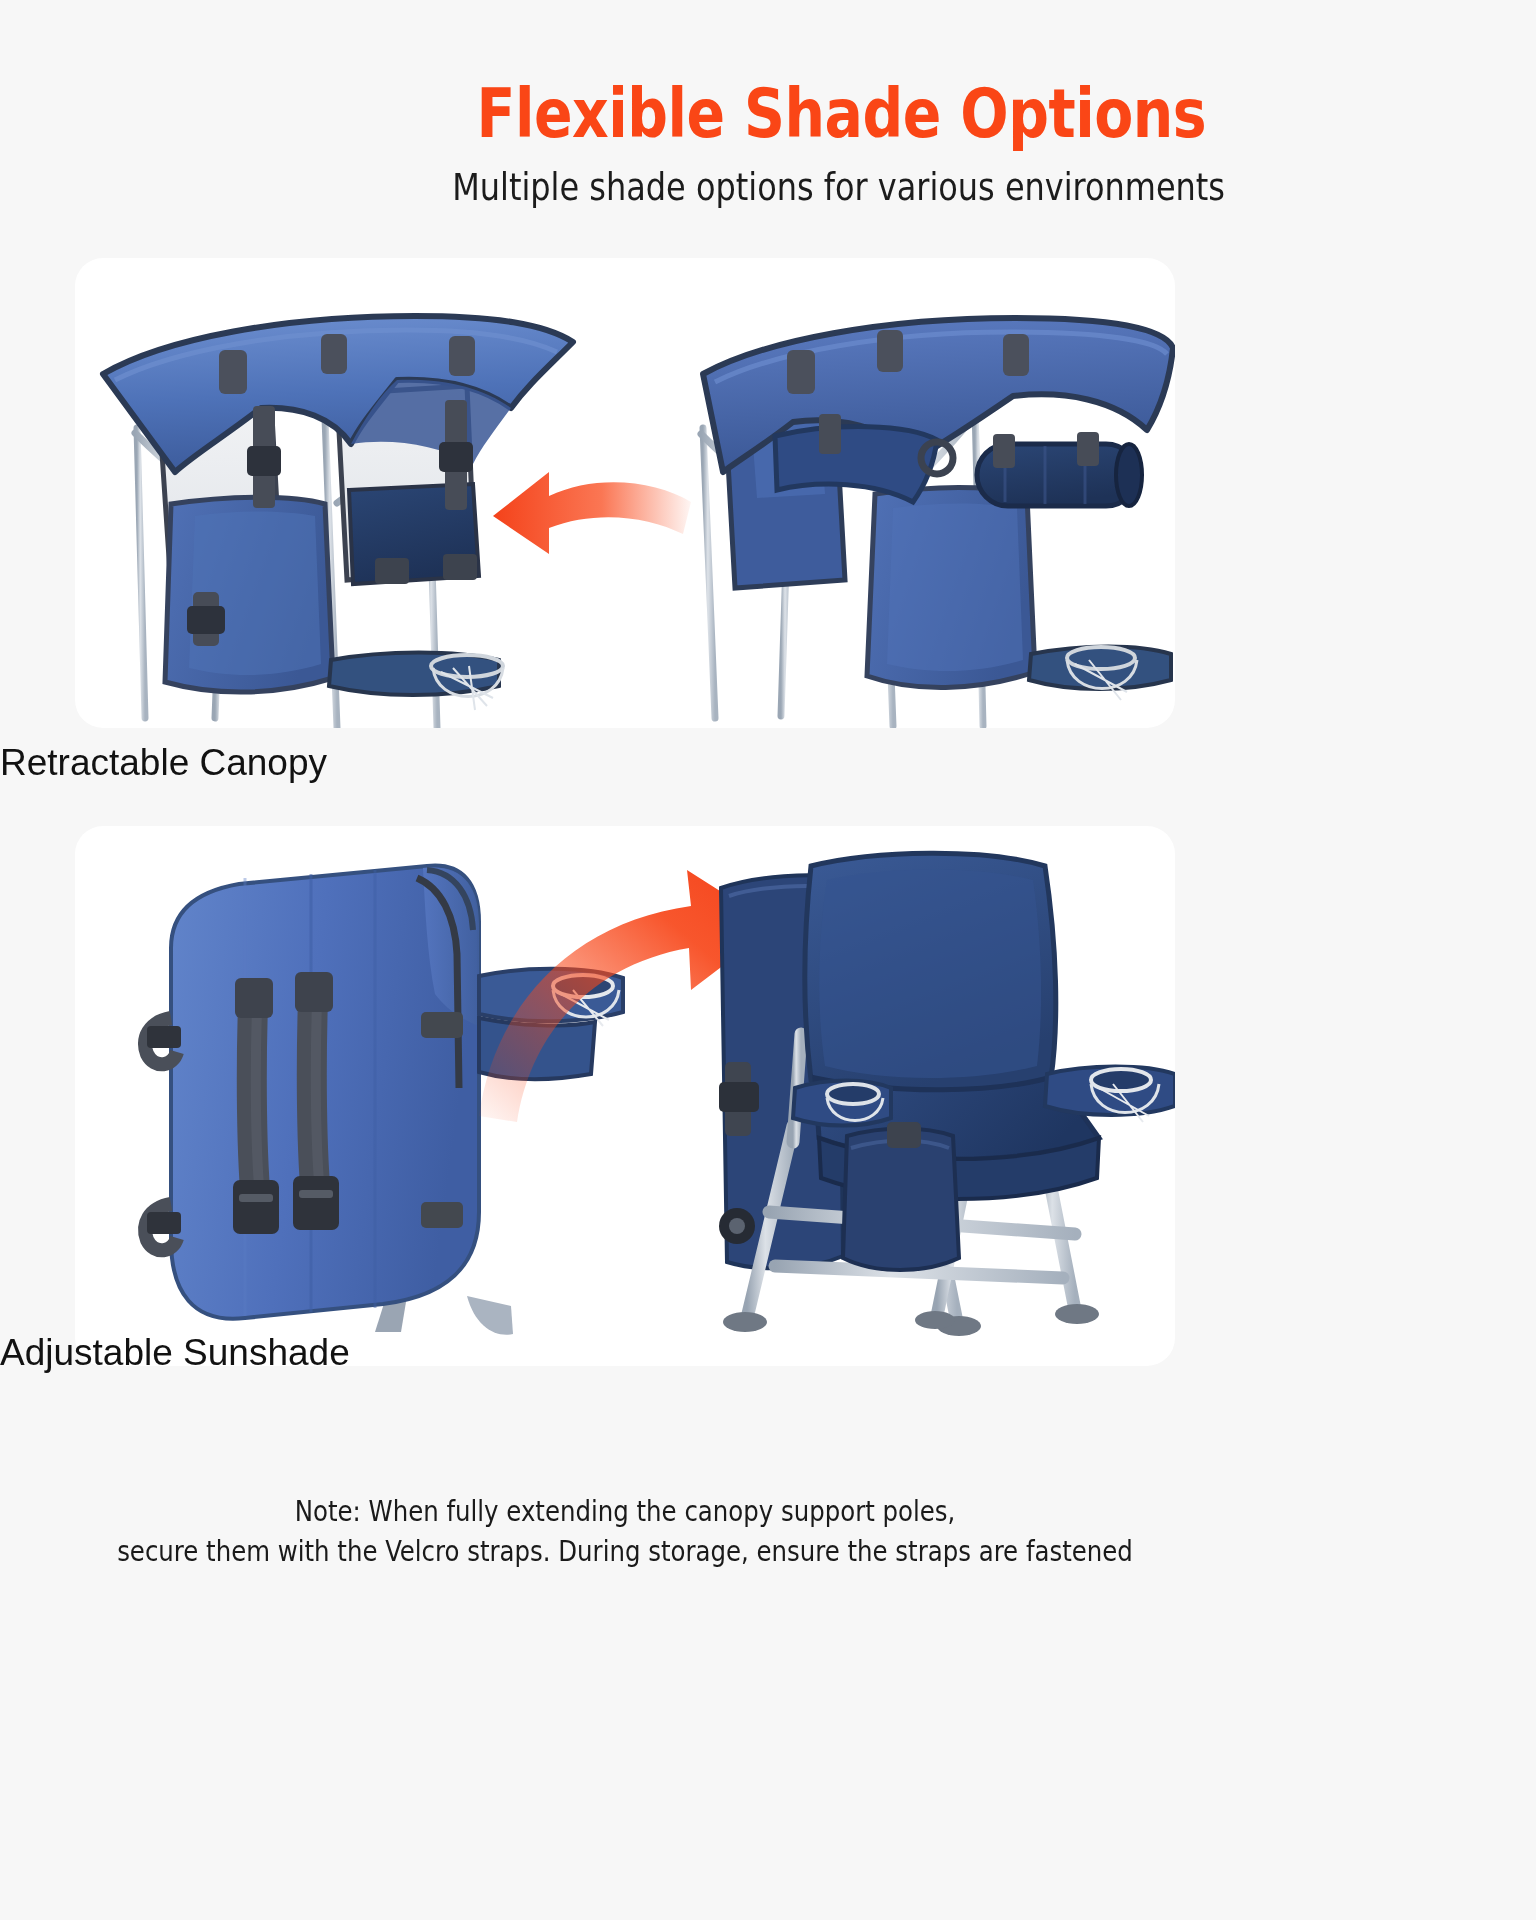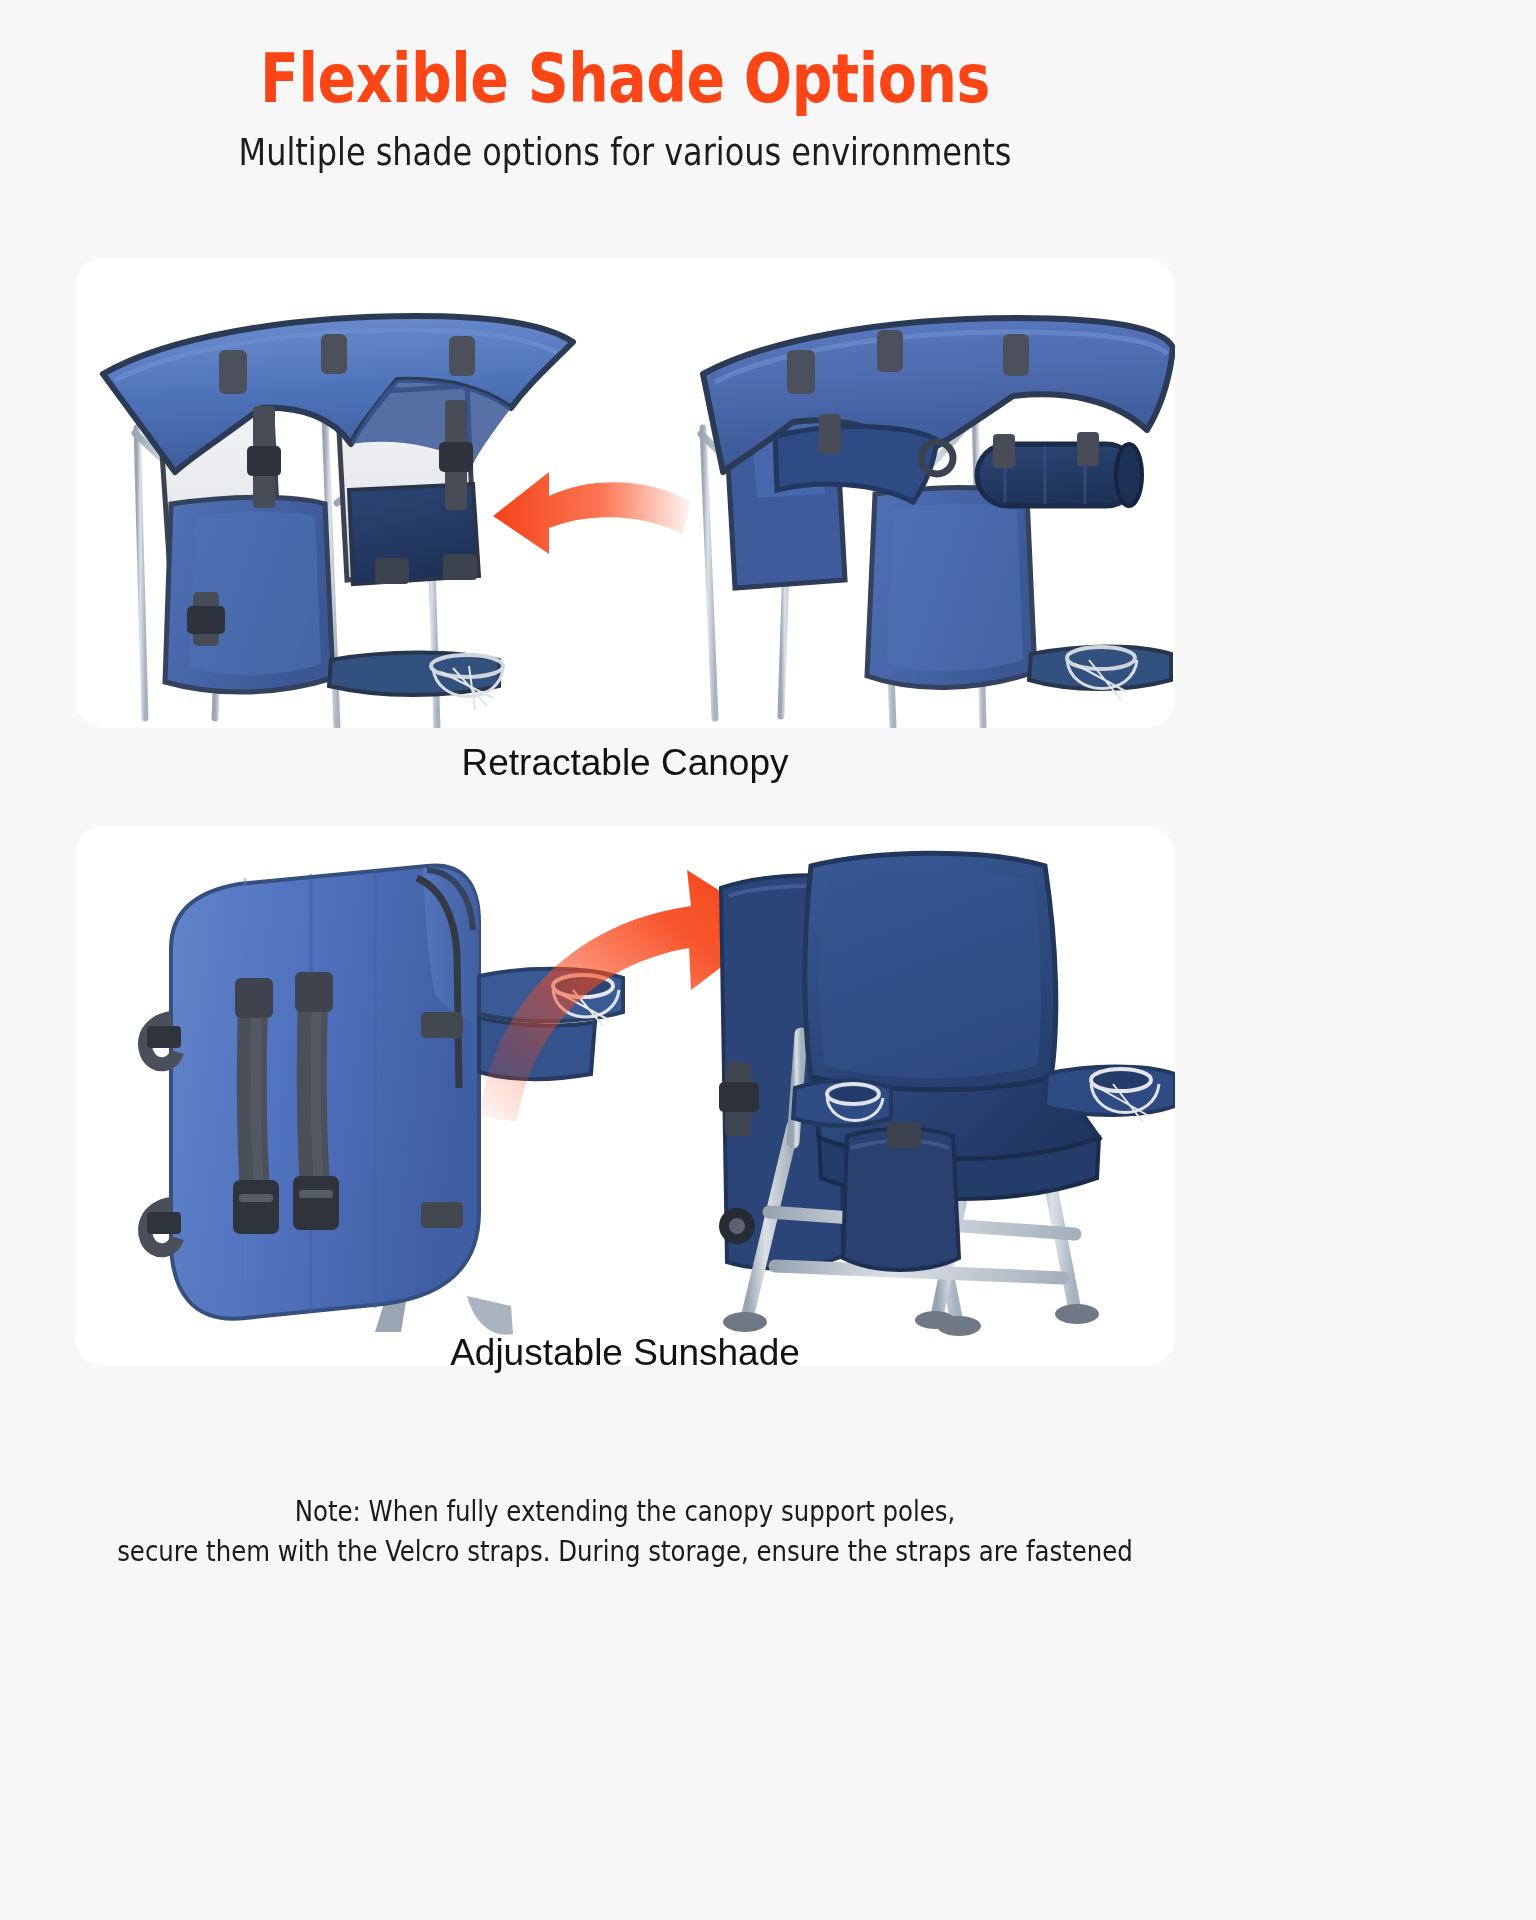--- a/index.html
+++ b/index.html
@@ -17,21 +17,21 @@
   }
   .page {
     width: 1250px;
     height: 1920px;
     margin: 0;
     position: relative;
     background: #f7f7f7;
   }
 
   
-  .header { padding-top: 45px; text-align: center; }
+  .header { padding-top: 80px; text-align: right; }
   .title {
     font-family: "DejaVu Sans Condensed", "Liberation Sans Narrow", "Liberation Sans", sans-serif;
     font-weight: 700;
     font-size: 68px;
     line-height: 1.0;
     letter-spacing: -0.5px;
     color: #fa4616;
     transform: scaleX(0.93);
     transform-origin: center;
     margin: 0;
@@ -52,21 +52,20 @@
     background: #ffffff;
     border-radius: 28px;
     overflow: hidden;
   }
   #card-canopy { left: 75px; top: 258px; width: 1100px; height: 470px; }
   #card-sunshade { left: 75px; top: 826px; width: 1100px; height: 540px; }
 
   .caption {
     position: absolute;
     left: 0; width: 1250px;
-    text-align: center;
     font-size: 37px;
     color: #121212;
     font-family: "Liberation Sans", sans-serif;
     font-weight: 400;
   }
   #caption-canopy { top: 742px; }
   #caption-sunshade { top: 1332px; }
 
   .note {
     position: absolute;

